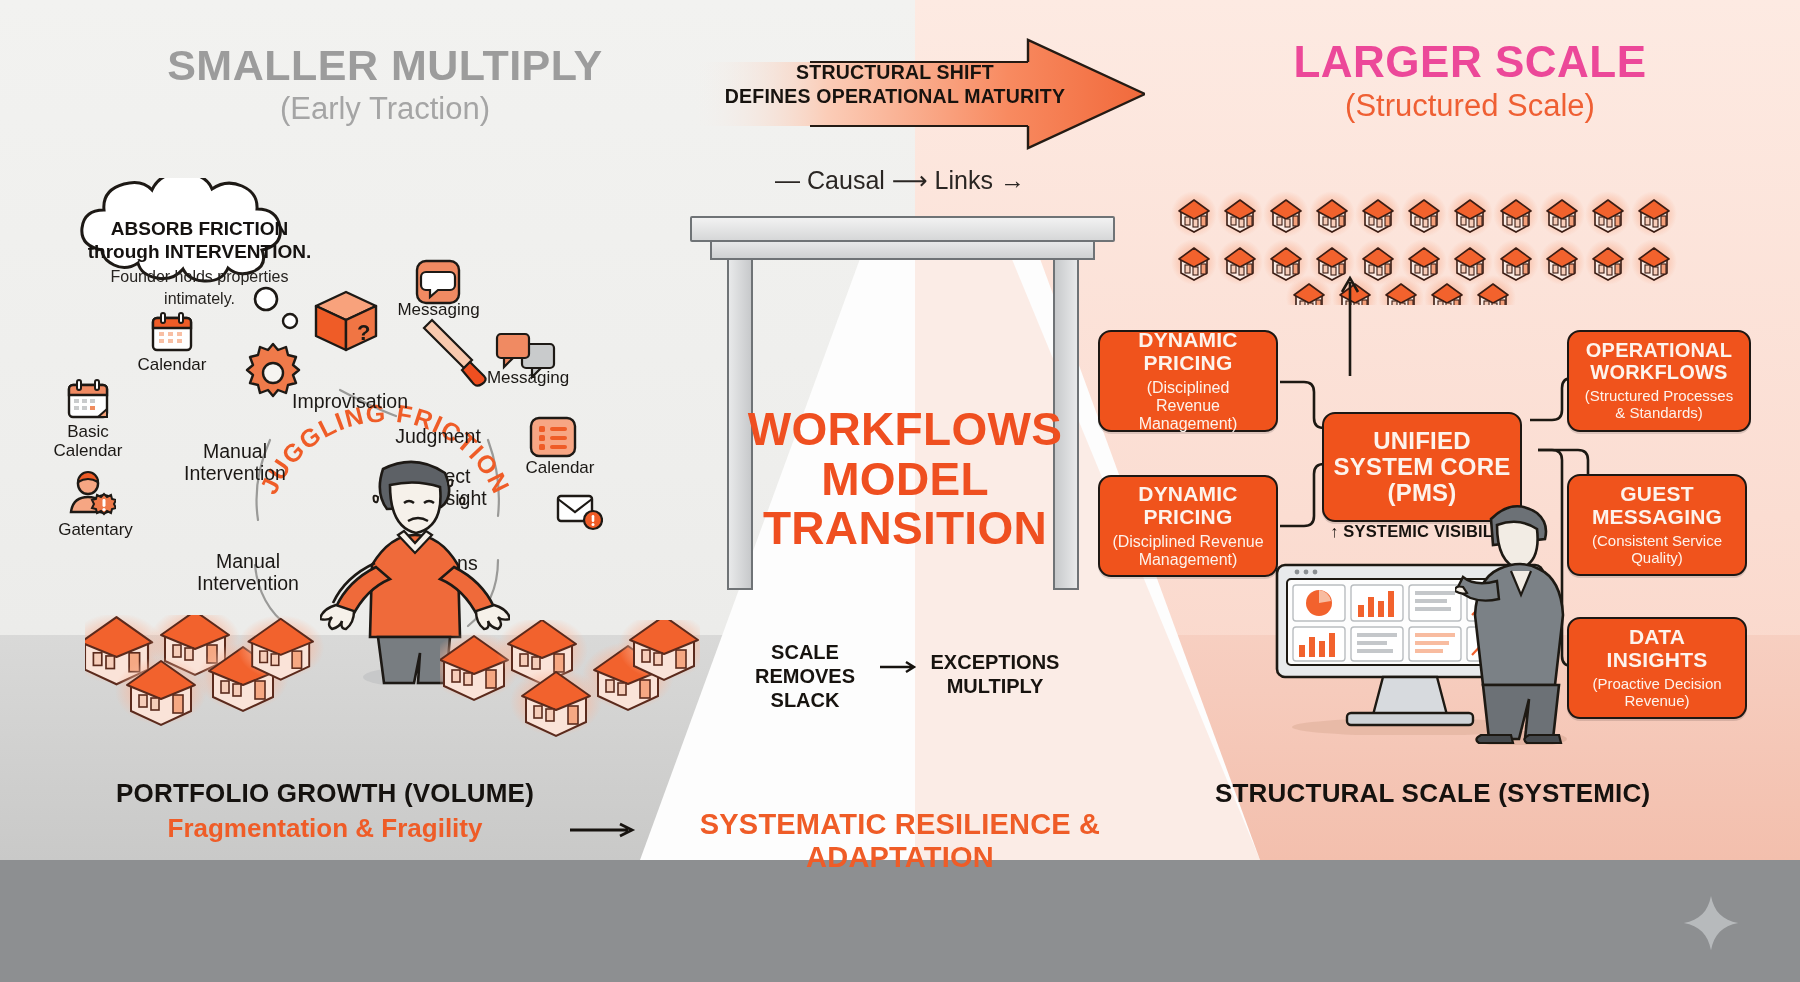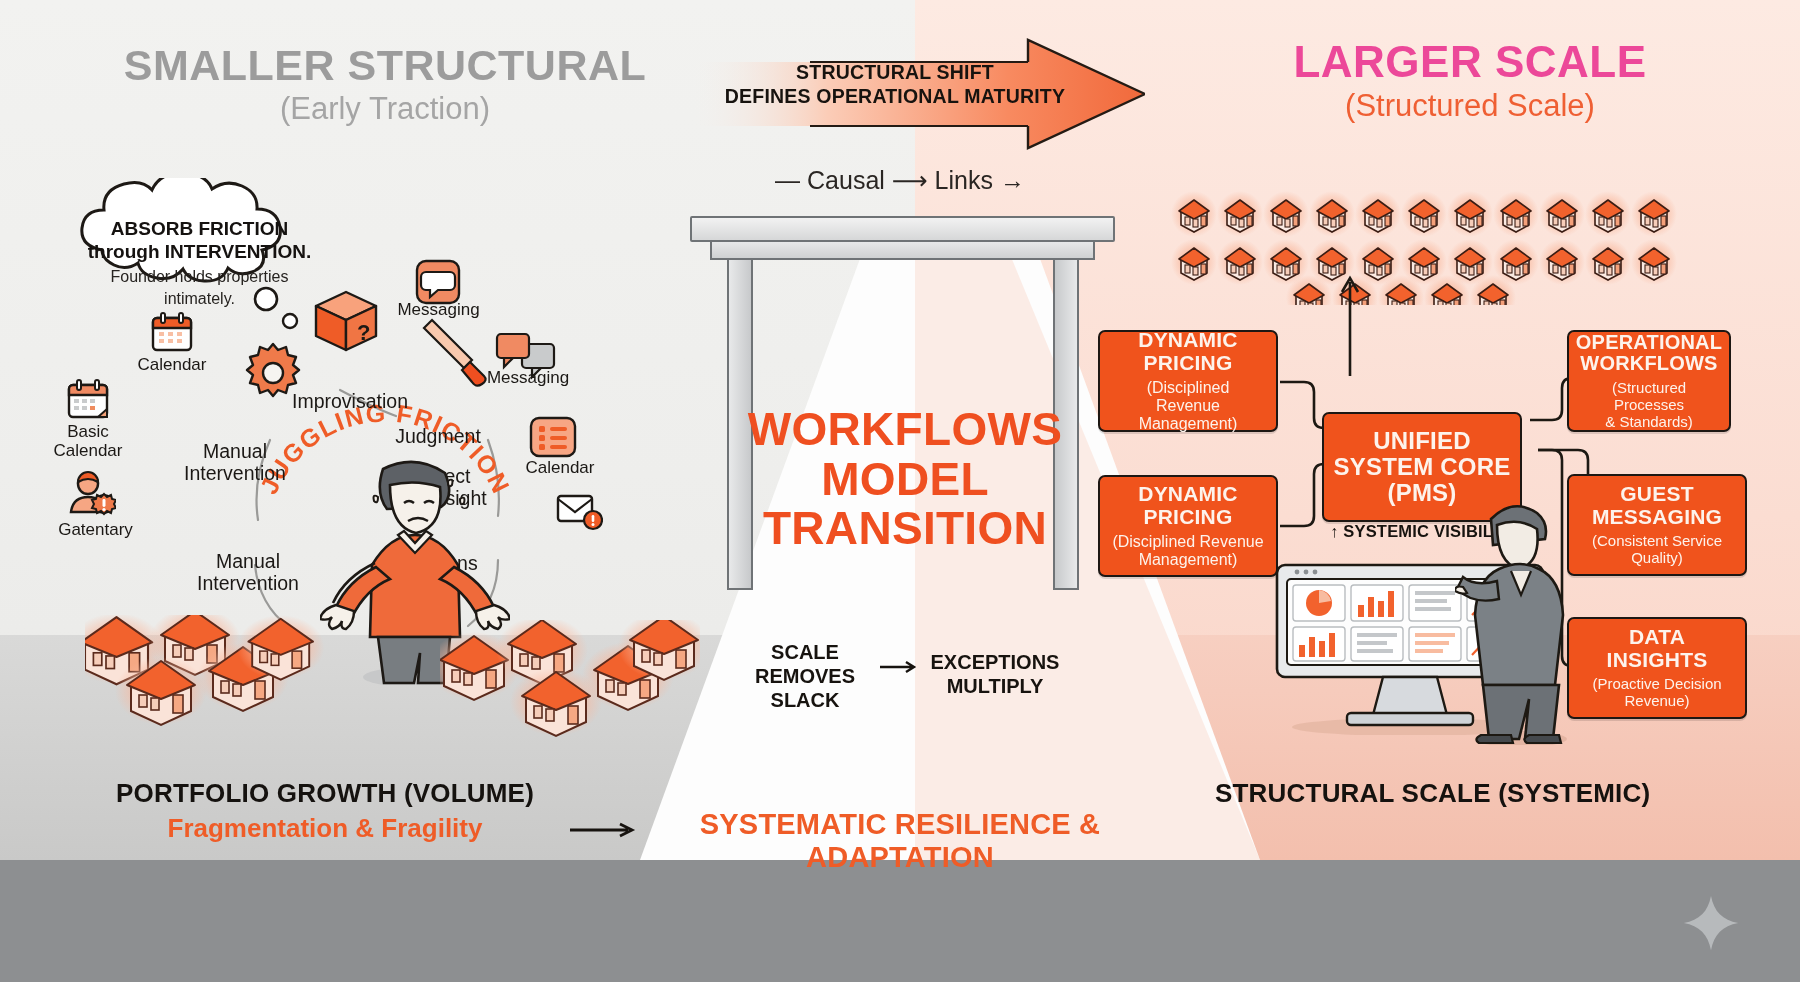--- a/index.html
+++ b/index.html
@@ -140,34 +140,34 @@
     font-size:29px; font-weight:bold; color:#ef5c27; letter-spacing:.2px;
   }
   .cap-right {
     position:absolute; left:1215px; top:778px; width:480px; text-align:left;
     font-size:26px; font-weight:bold; color:#15120f; letter-spacing:.2px;
   }
 
   
   .obox {
     position:absolute; background:#f0531c; border:2.5px solid #1d1713;
-    border-radius:7px; text-align:center; color:#fdf3ec;
+    border-radius:13px; text-align:center; color:#fdf3ec;
     display:flex; flex-direction:column; align-items:center; justify-content:center;
     padding:6px 8px; box-shadow:0 2px 0 rgba(0,0,0,.12);
   }
   .obox .t { font-weight:bold; line-height:1.08; letter-spacing:.2px; }
   .obox .s { font-weight:400; line-height:1.12; margin-top:5px; }
 
   #box-dp1 { left:1098px; top:330px; width:180px; height:102px; }
   #box-dp1 .t { font-size:21px; } #box-dp1 .s { font-size:16px; }
   #box-dp2 { left:1098px; top:475px; width:180px; height:102px; }
   #box-dp2 .t { font-size:21px; } #box-dp2 .s { font-size:16px; }
   #box-core { left:1322px; top:412px; width:200px; height:110px; }
   #box-core .t { font-size:24px; }
-  #box-ow  { left:1567px; top:330px; width:164px; height:102px; }
+  #box-ow  { left:1567px; top:330px; width:184px; height:102px; }
   #box-ow .t { font-size:20px; } #box-ow .s { font-size:15px; }
   #box-gm  { left:1567px; top:474px; width:180px; height:102px; }
   #box-gm .t { font-size:21px; } #box-gm .s { font-size:15px; }
   #box-di  { left:1567px; top:617px; width:180px; height:102px; }
   #box-di .t { font-size:21px; } #box-di .s { font-size:15px; }
 
   .sysvis {
     position:absolute; left:1330px; top:522px; width:190px;
     font-size:16.5px; font-weight:bold; color:#17130f; letter-spacing:.2px;
   }
@@ -196,21 +196,21 @@
   <div class="bg-floor-right"></div>
   <div class="wedge"></div>
   <div class="wedge-tint"></div>
   <div class="bg-bottombar"></div>
 
   <svg class="sparkle" viewBox="0 0 64 64">
     <path d="M32 4 C35 20 44 29 60 32 C44 35 35 44 32 60 C29 44 20 35 4 32 C20 29 29 20 32 4 Z" fill="#bfc2c4"></path>
   </svg>
 
   <div class="hdr" id="hdr-left">
-    <div class="h1">SMALLER STRUCTURAL</div>
+    <div class="h1">SMALLER MULTIPLY</div>
     <div class="h2">(Early Traction)</div>
   </div>
 
   <div class="hdr" id="hdr-right">
     <div class="h1">LARGER SCALE</div>
     <div class="h2">(Structured Scale)</div>
   </div>
 
   <svg class="bigarrow" viewBox="0 0 455 112">
     <defs>

